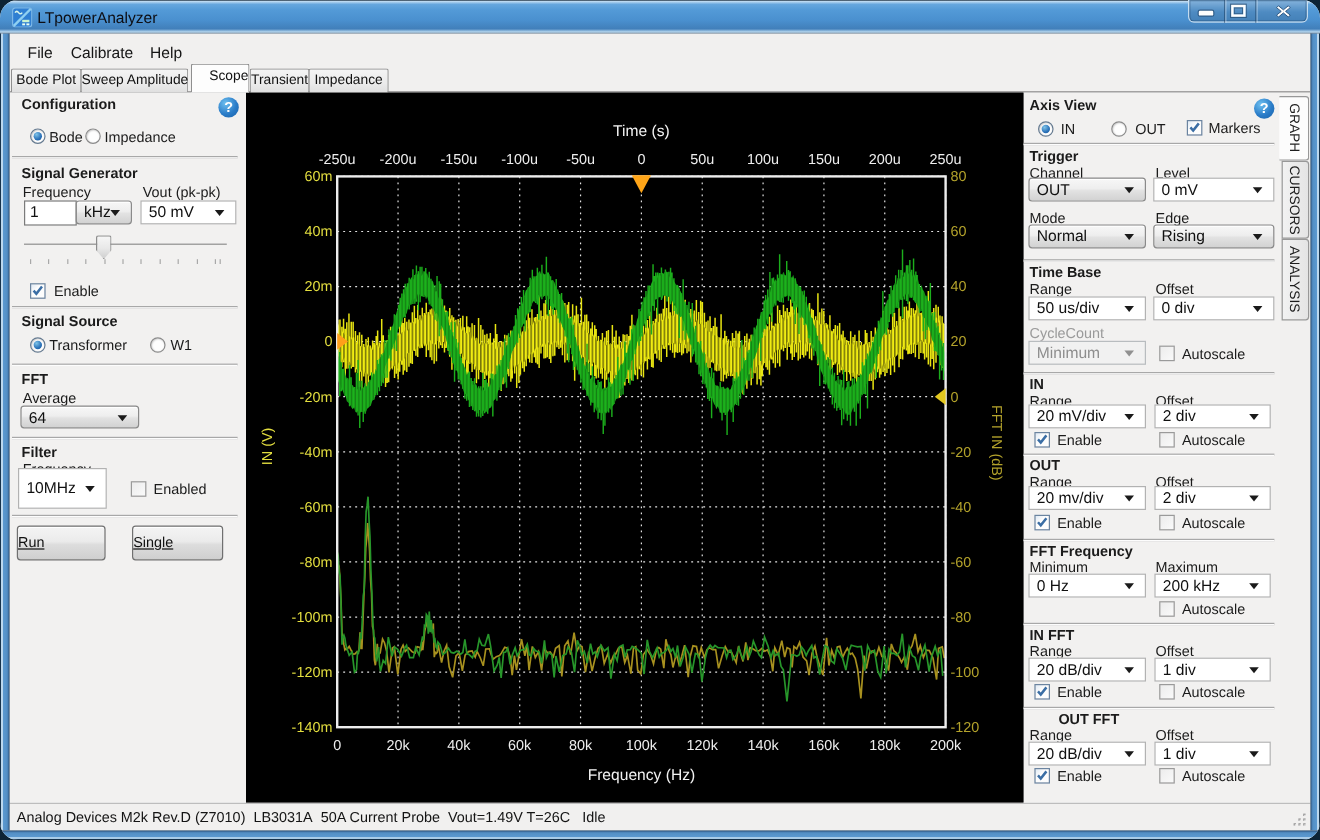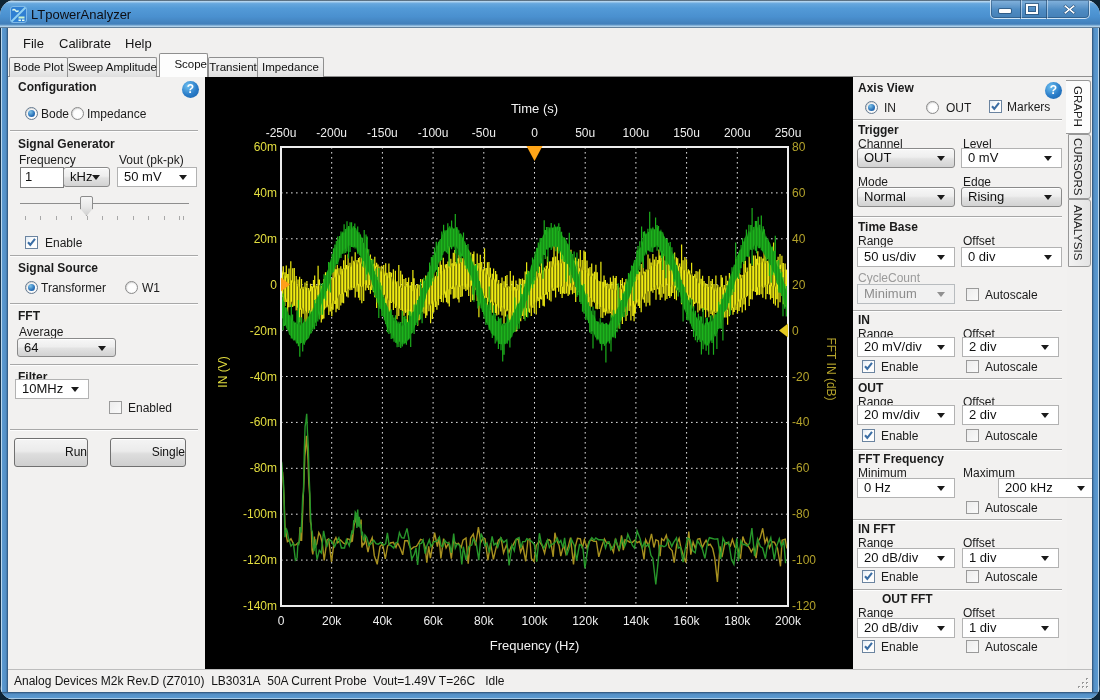--- a/index.html
+++ b/index.html
@@ -47,22 +47,22 @@
 .cbx.on { border-color:#6b84a0; background:linear-gradient(135deg,#dfeaf5,#fdfdfd 40%); }
 .cbx svg { position:absolute; left:0px; top:0px; }
 .rad { position:absolute; width:13px; height:13px; border-radius:50%; background:#fefefe;
   border:1px solid #8a8a8a; box-sizing:border-box;
   box-shadow:inset 0.5px 0.5px 1.5px rgba(0,0,0,0.25); }
 .rad.on { border-color:#64798f; }
 .rad.on::after { content:""; position:absolute; left:2px; top:2px; width:7px; height:7px; border-radius:50%;
   background:radial-gradient(circle at 35% 30%,#7ec3e8,#2a71b8 60%,#1b5a9c); }
 .btn { position:absolute; border:1px solid #707070; border-radius:3px;
   background:linear-gradient(180deg,#f4f4f4,#ebebeb 45%,#dddddd 55%,#cfcfcf);
-  font-size:12px; color:#111; text-align:right; line-height:27px; box-sizing:border-box;
-  box-shadow:inset 0 1px 0 #fff; }
+  font-size:12px; color:#111; text-align:left; line-height:27px; box-sizing:border-box;
+  box-shadow:inset 0 1px 0 #fff;text-decoration:underline; }
 .vtx { position:absolute; transform:rotate(90deg); transform-origin:0 0; font-size:11.5px; color:#1c1c1c; white-space:nowrap; }
 </style></head>
 <body>
 <div id="win">
   <div id="title"></div>
   <svg id="icon" width="17" height="17" viewBox="0 0 17 17">
     <rect x="0.5" y="0.5" width="16" height="16" rx="2.5" fill="#2f7fd2" stroke="#7fb9e8" stroke-width="1"></rect>
     <line x1="1.5" y1="15.5" x2="15.5" y2="1.5" stroke="#8fd0f2" stroke-width="2"></line>
     <path d="M2.5 4.5 q1.5 -2 3 0 q1.5 2 3 0" fill="none" stroke="#d9f6e9" stroke-width="1.3"></path>
     <rect x="8.5" y="10.5" width="6" height="2" fill="#c9f3d2"></rect>
@@ -246,21 +246,21 @@
     <div style="position:absolute;left:10px;top:303px;width:188px;height:1px;background:#a8a8a8;border-bottom:1px solid #fdfdfd"></div>
     <div style="position:absolute;left:18px;top:309px;font-size:12px;font-weight:bold;color:#1b1b1b;white-space:nowrap">FFT</div>
     <div style="position:absolute;left:19px;top:325px;font-size:12px;font-weight:normal;color:#1b1b1b;white-space:nowrap">Average</div>
     <div class="c3" style="left:17px;top:338px;width:99px;height:19px">
       <span class="ct">64</span>
       <span class="ar"></span>
     </div>
     <div style="position:absolute;left:10px;top:364px;width:188px;height:1px;background:#a8a8a8;border-bottom:1px solid #fdfdfd"></div>
     <div style="position:absolute;left:18px;top:370px;font-size:12px;font-weight:bold;color:#1b1b1b;white-space:nowrap">Filter</div>
     <div style="position:absolute;left:19px;top:384px;font-size:12px;font-weight:normal;color:#1b1b1b;white-space:nowrap">Frequency</div>
-    <div class="cf" style="left:15px;top:379px;width:74px;height:20px">
+    <div class="cf" style="left:15px;top:390px;width:74px;height:34px">
       <span class="ct">10MHz</span>
       <span class="ar"></span>
     </div>
     <div class="cbx" style="left:109px;top:401px"></div>
     <div style="position:absolute;left:128px;top:401px;font-size:12px;font-weight:normal;color:#1b1b1b;white-space:nowrap">Enabled</div>
     <div style="position:absolute;left:10px;top:429px;width:188px;height:1px;background:#a8a8a8;border-bottom:1px solid #fdfdfd"></div>
     <div class="btn" style="left:14px;top:438px;width:74px;height:29px">Run</div>
     <div class="btn" style="left:110px;top:438px;width:76px;height:29px">Single</div>
   <div style="position:absolute;left:858px;top:81px;font-size:12px;font-weight:bold;color:#1b1b1b;white-space:nowrap">Axis View</div>
     <div style="position:absolute;left:1045px;top:82px;width:17px;height:17px;border-radius:50%;background:radial-gradient(circle at 35% 30%,#6ec0f0,#2a7cc8 55%,#1760a8);color:#fff;font-size:12px;font-weight:bold;text-align:center;line-height:17px">?</div>
@@ -356,21 +356,21 @@
     <div class="cbx" style="left:966px;top:429px"></div>
     <div style="position:absolute;left:985px;top:429px;font-size:12px;font-weight:normal;color:#1b1b1b;white-space:nowrap">Autoscale</div>
     <div style="position:absolute;left:853px;top:449px;width:209px;height:1px;background:#a8a8a8;border-bottom:1px solid #fdfdfd"></div>
     <div style="position:absolute;left:858px;top:452px;font-size:12px;font-weight:bold;color:#1b1b1b;white-space:nowrap">FFT Frequency</div>
     <div style="position:absolute;left:858px;top:466px;font-size:12px;font-weight:normal;color:#1b1b1b;white-space:nowrap">Minimum</div>
     <div style="position:absolute;left:963px;top:466px;font-size:12px;font-weight:normal;color:#1b1b1b;white-space:nowrap">Maximum</div>
     <div class="cf" style="left:857px;top:478px;width:98px;height:20px">
       <span class="ct">0 Hz</span>
       <span class="ar"></span>
     </div>
-    <div class="cf" style="left:998px;top:478px;width:97px;height:20px">
+    <div class="cf" style="left:962px;top:478px;width:97px;height:20px">
       <span class="ct">200 kHz</span>
       <span class="ar"></span>
     </div>
     <div class="cbx" style="left:966px;top:501px"></div>
     <div style="position:absolute;left:985px;top:501px;font-size:12px;font-weight:normal;color:#1b1b1b;white-space:nowrap">Autoscale</div>
     <div style="position:absolute;left:853px;top:519px;width:209px;height:1px;background:#a8a8a8;border-bottom:1px solid #fdfdfd"></div>
     <div style="position:absolute;left:858px;top:522px;font-size:12px;font-weight:bold;color:#1b1b1b;white-space:nowrap">IN FFT</div>
     <div style="position:absolute;left:858px;top:536px;font-size:12px;font-weight:normal;color:#1b1b1b;white-space:nowrap">Range</div>
     <div style="position:absolute;left:963px;top:536px;font-size:12px;font-weight:normal;color:#1b1b1b;white-space:nowrap">Offset</div>
     <div class="cf" style="left:857px;top:548px;width:98px;height:20px">

